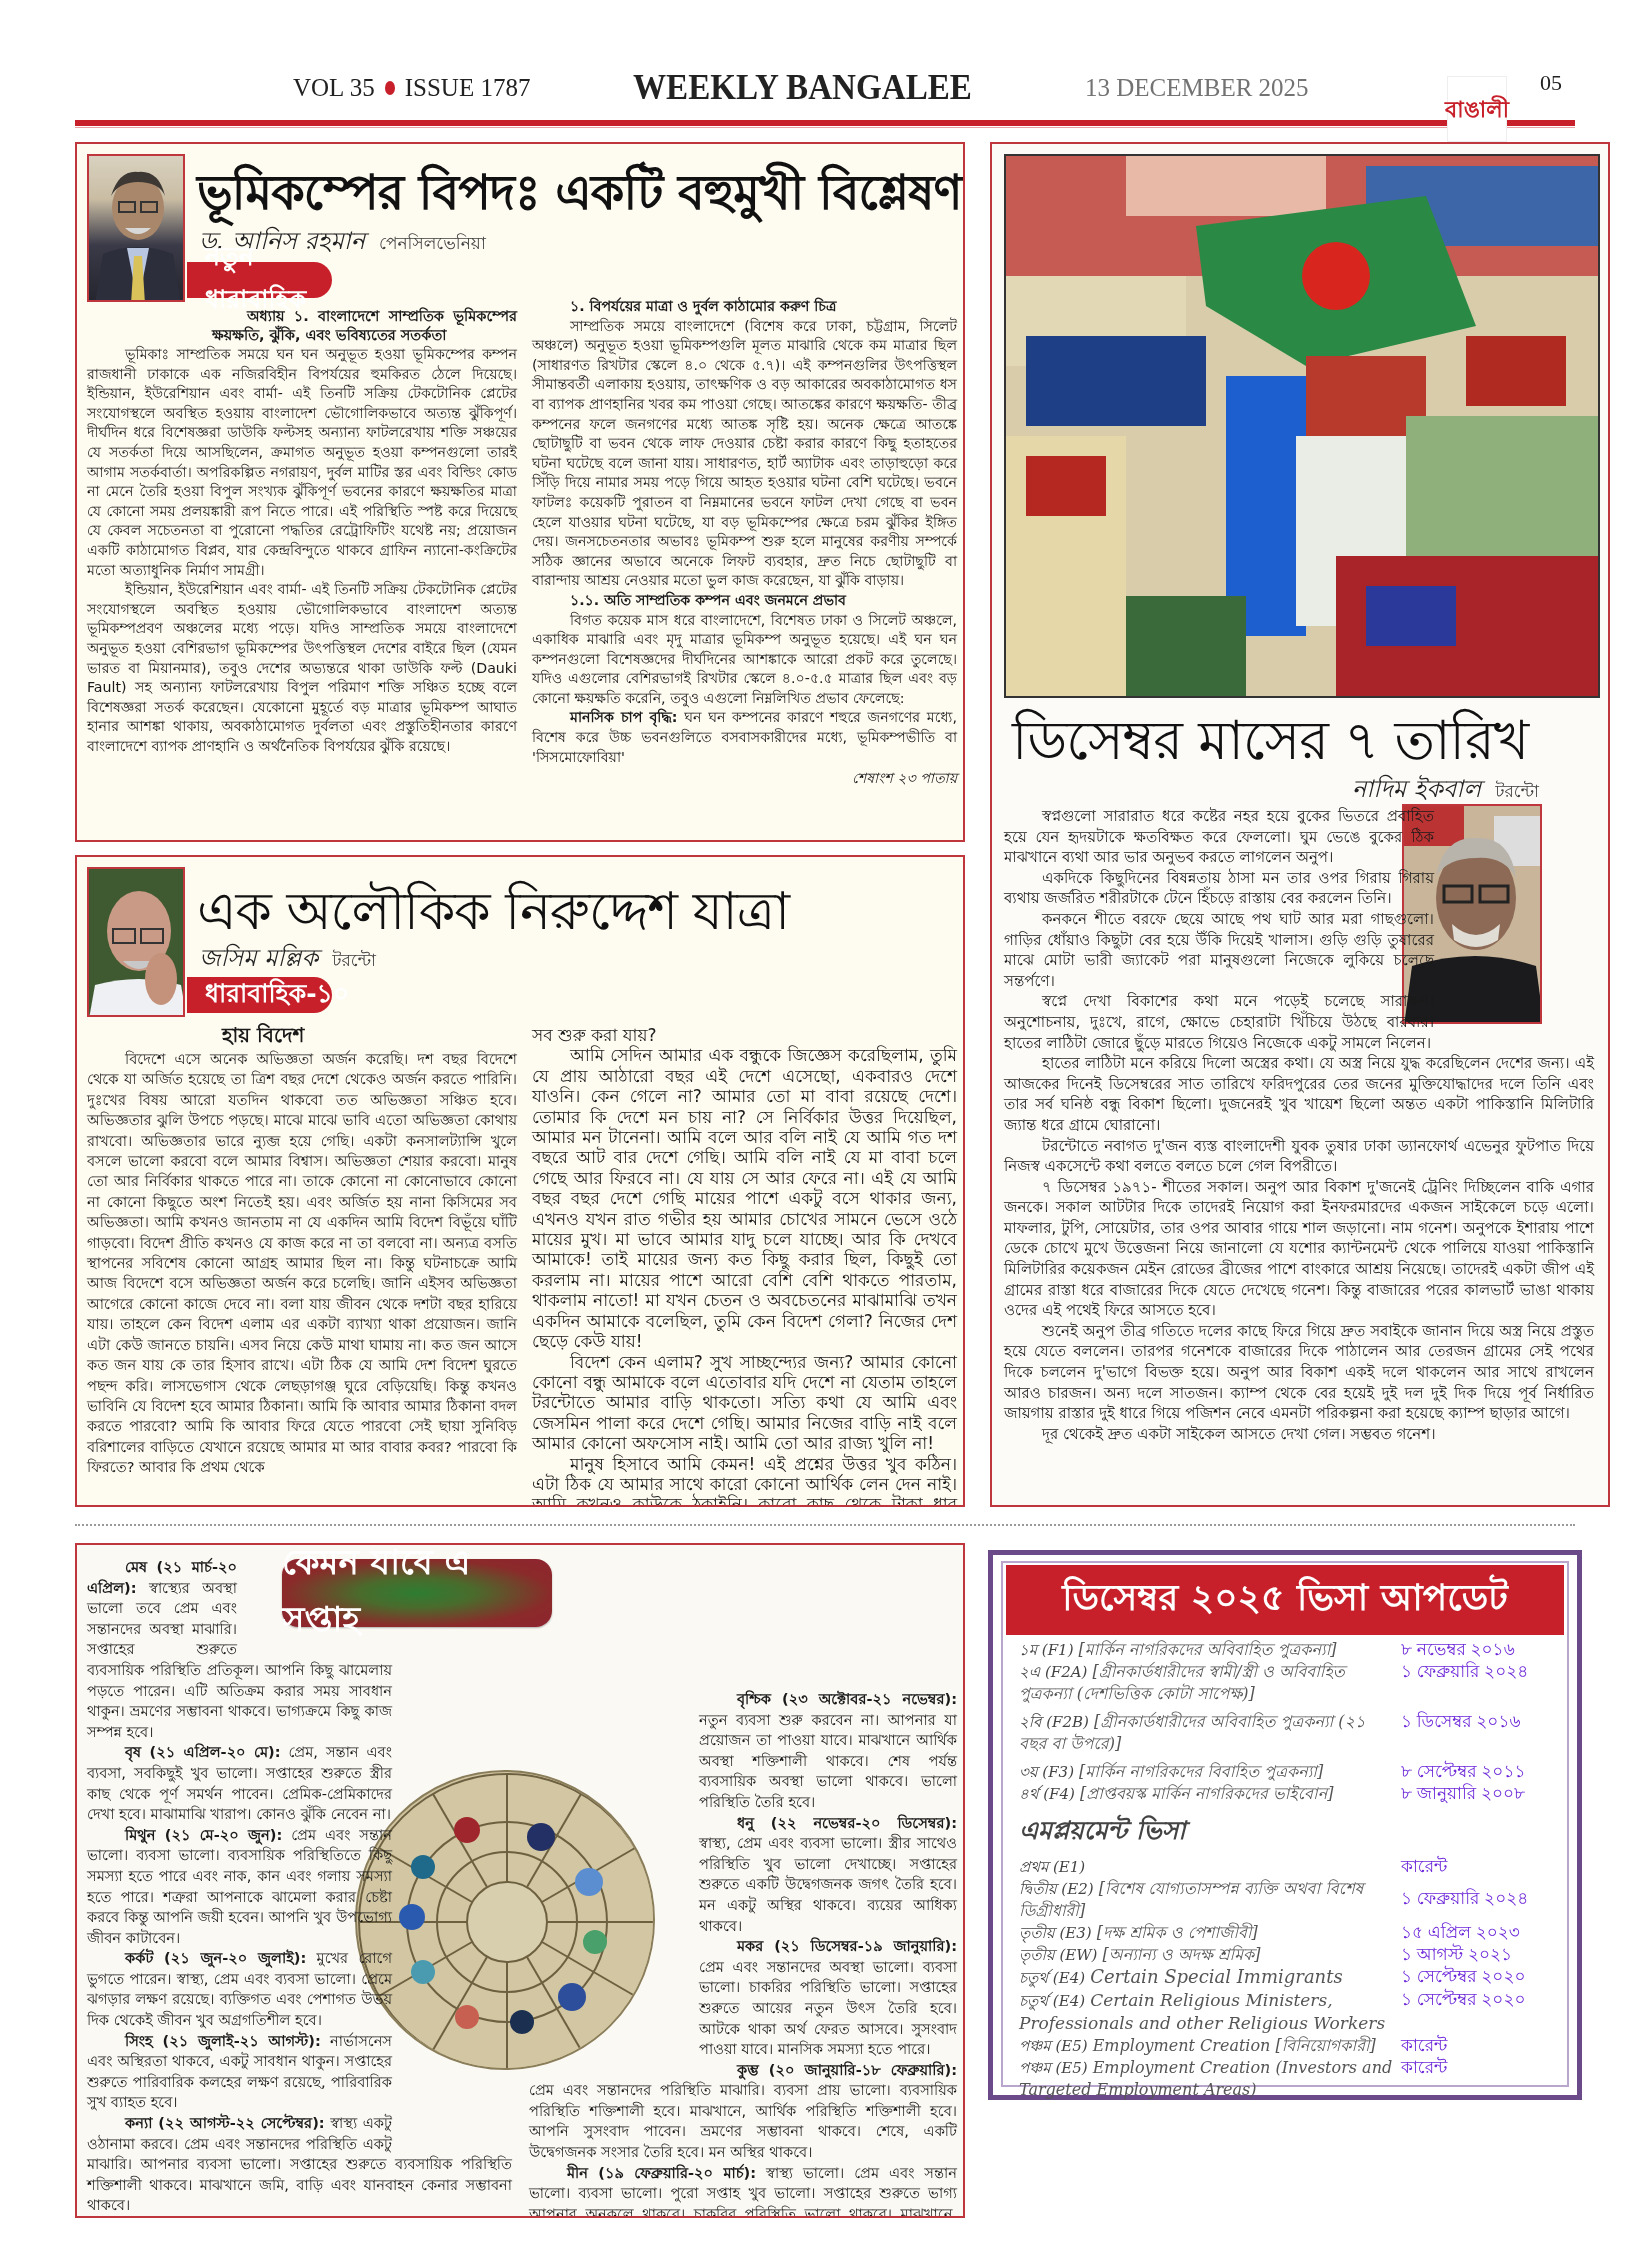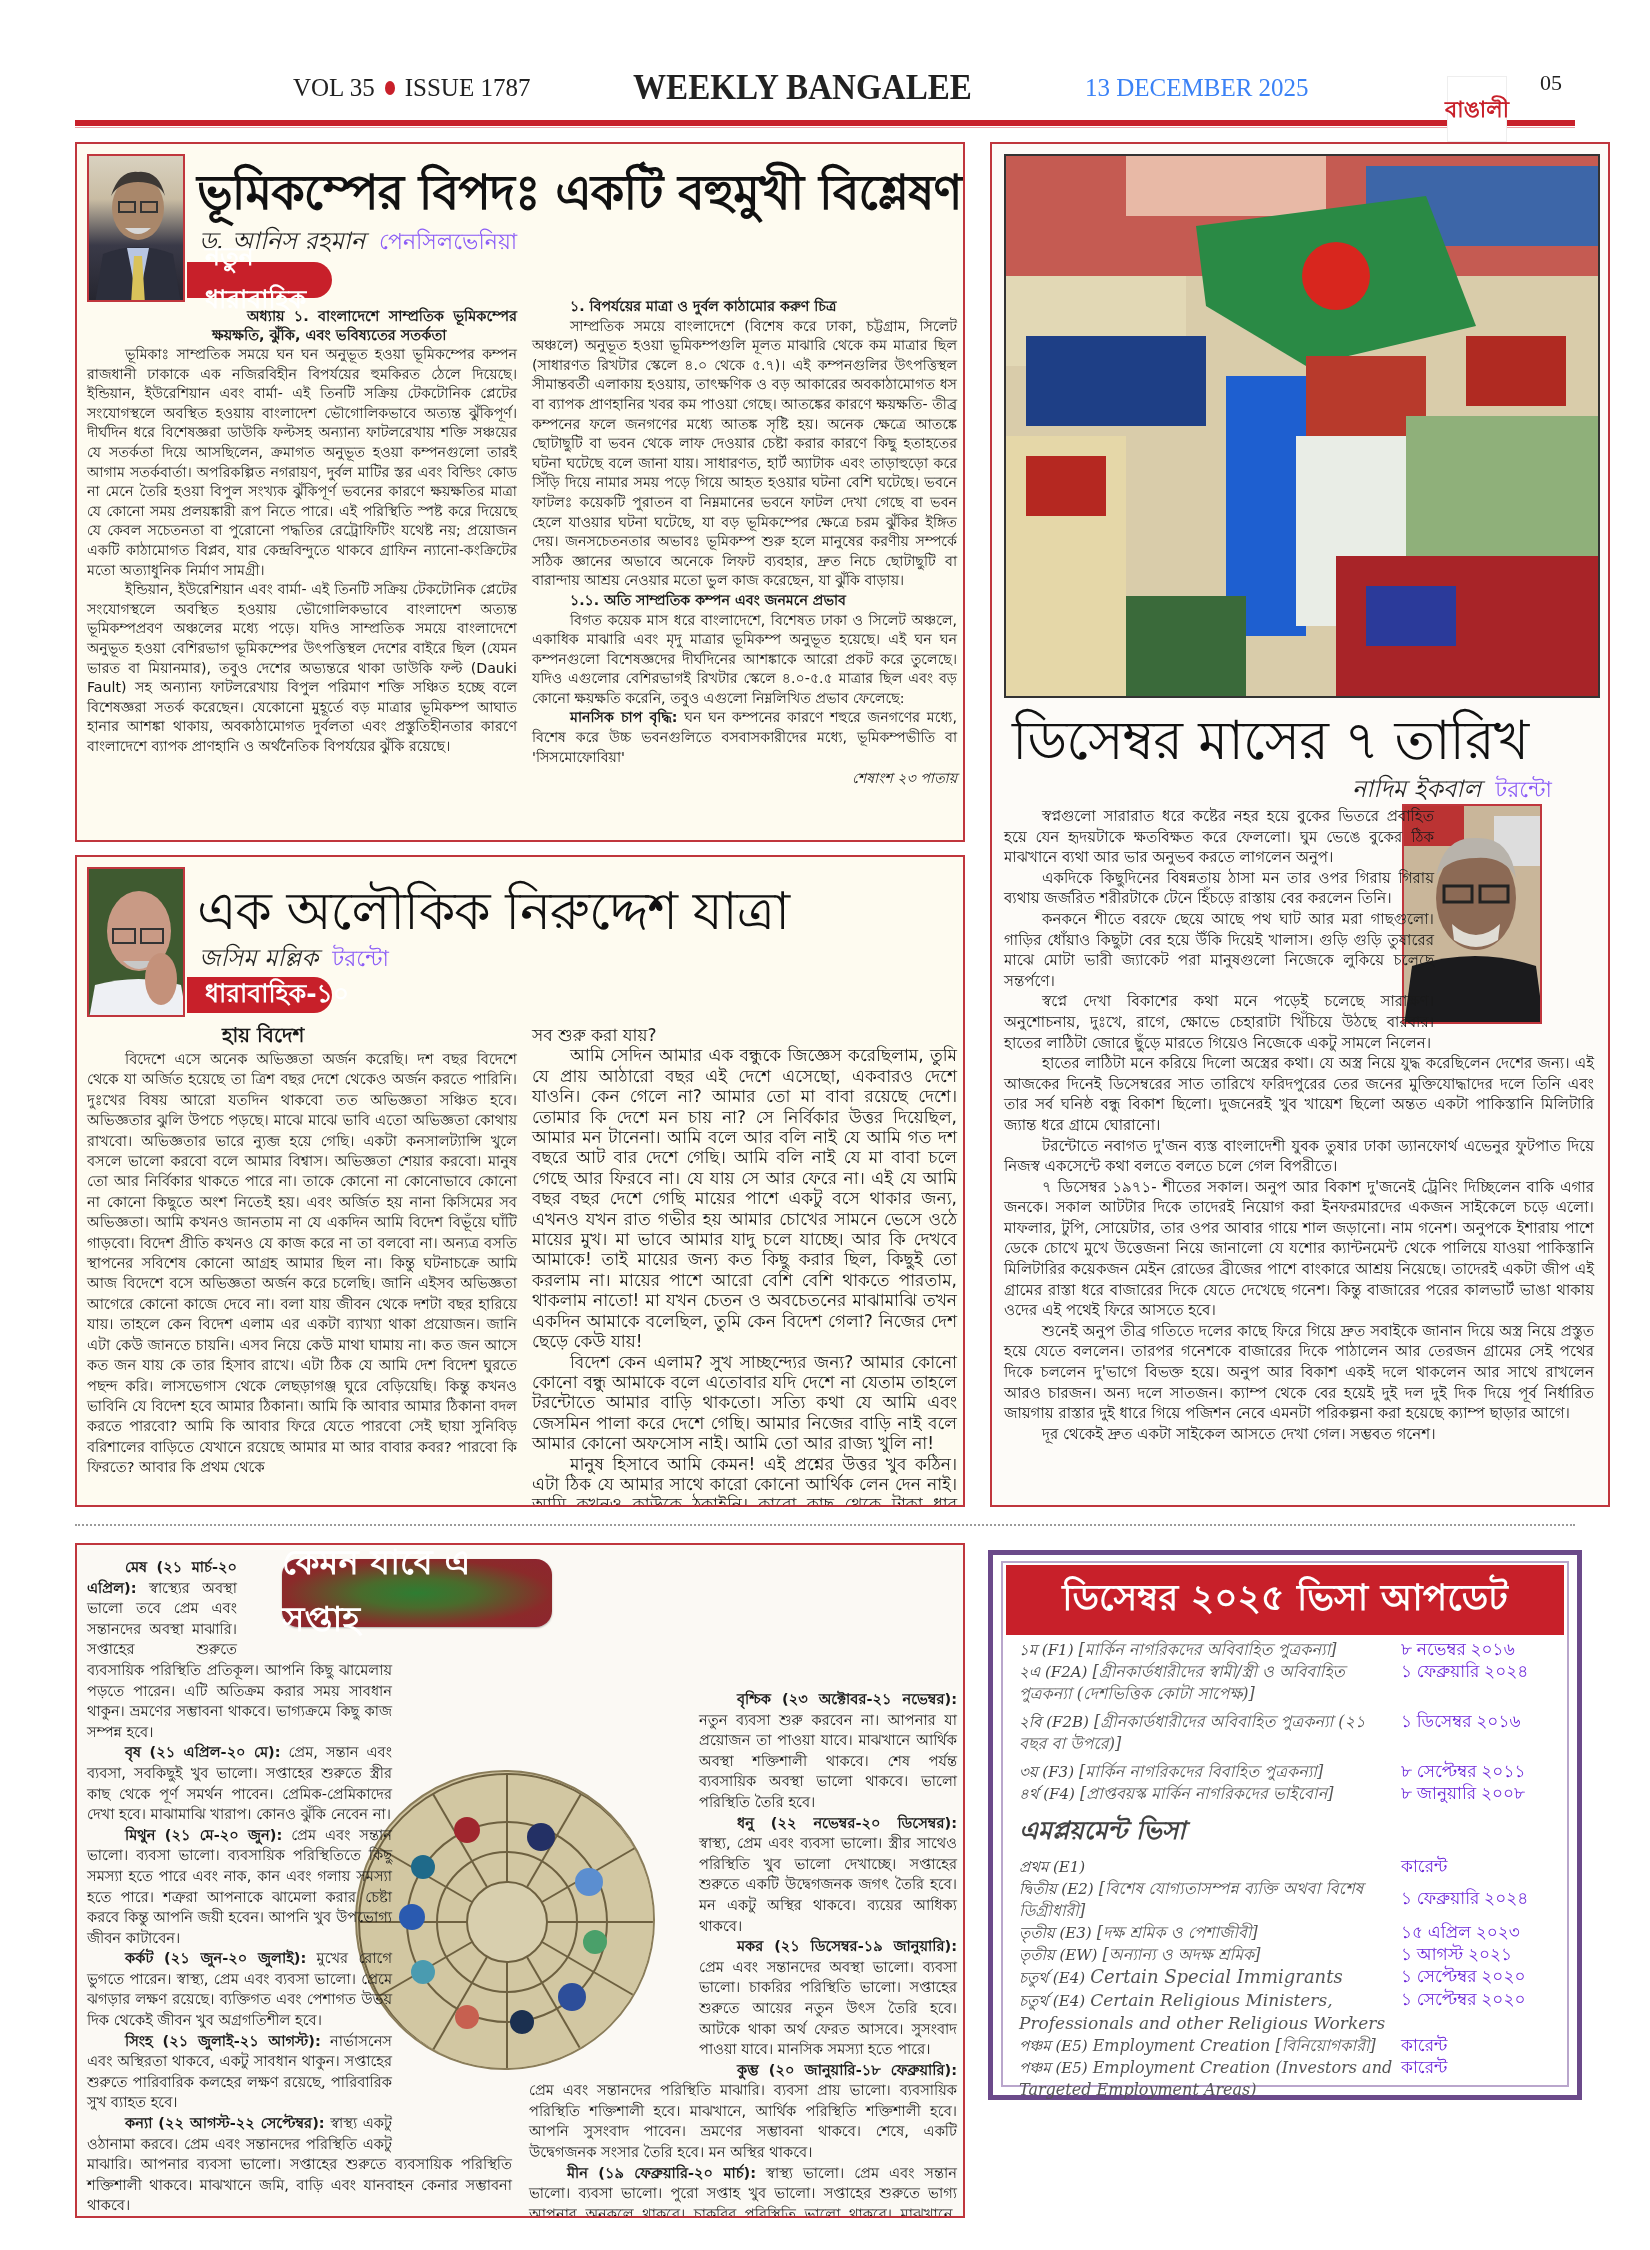--- a/index.html
+++ b/index.html
@@ -4,34 +4,34 @@
 <style>
   * { box-sizing: border-box; margin: 0; padding: 0; }
   html, body { width: 1650px; height: 2250px; background: #ffffff; overflow: hidden; }
   body { position: relative; font-family: "DejaVu Serif", serif; color: #111; }
 
   
   .masthead { position: absolute; left: 0; top: 0; width: 1650px; height: 135px; }
   .mh-vol { position: absolute; left: 293px; top: 74px; font-family: "Liberation Serif", serif; font-size: 25px; letter-spacing: 0px; color: #222; display: flex; align-items: center; gap: 10px; }
   .mh-dot { width: 10px; height: 14px; border-radius: 50%; background: #c8202a; display: inline-block; }
   .mh-title { position: absolute; left: 633px; top: 66px; font-family: "Liberation Serif", serif; font-weight: bold; font-size: 36px; color: #222; letter-spacing: 0px; transform: scaleX(0.92); transform-origin: left; }
-  .mh-date { position: absolute; left: 1085px; top: 74px; font-family: "Liberation Serif", serif; font-size: 25px; color: #3b82f6; }
+  .mh-date { position: absolute; left: 1085px; top: 74px; font-family: "Liberation Serif", serif; font-size: 25px; color: #737373; }
   .mh-logo { position: absolute; left: 1447px; top: 76px; width: 60px; height: 66px; background: #fff; border: 1px solid #eee; color: #c8202a; font-family: "DejaVu Serif", serif; font-weight: bold; font-size: 22px; display: flex; align-items: center; justify-content: center; line-height: 1; z-index: 2; }
   .mh-page { position: absolute; left: 1540px; top: 70px; font-family: "Liberation Serif", serif; font-size: 22px; color: #222; }
   .mh-rule { position: absolute; left: 75px; top: 120px; width: 1500px; height: 6px; background: #c8202a; }
   .mh-rule2 { position: absolute; left: 75px; top: 127px; width: 1500px; height: 1px; background: #e9a0a4; }
 
   
   .box { position: absolute; border: 2px solid #c0363d; background: #fefbf0; overflow: hidden; }
   .box.cream2 { background: #fdfaf2; }
   .box.white { background: #fdfbf8; }
 
   .headline { position: absolute; font-family: "DejaVu Sans", sans-serif; font-weight: bold; color: #111; white-space: nowrap; letter-spacing: -1px; }
   .byline { position: absolute; font-family: "DejaVu Sans", sans-serif; font-style: italic; color: #222; white-space: nowrap; }
-  .byline .loc { font-style: normal; font-size: 22px; margin-left: 14px; color: #8b5cf6; }
+  .byline .loc { font-style: normal; font-size: 17px; margin-left: 14px; color: #404040; }
   .tag { position: absolute; background: #c8202a; color: #fff; font-family: "DejaVu Sans", sans-serif; font-weight: bold; font-size: 25px; padding: 0 18px; border-radius: 0 30px 30px 0; display: flex; align-items: center; }
 
   .photo { position: absolute; border: 2px solid #c0363d; overflow: hidden; }
   .body-col { position: absolute; font-family: "DejaVu Sans", sans-serif; font-size: 14.2px; line-height: 19.6px; color: #1a1a1a; text-align: justify; }
   .body-col p { text-indent: 38px; }
   .body-col .sub { font-weight: bold; text-indent: 38px; }
   .body-col .cont { font-style: italic; text-align: right; margin-top: 2px; }
   .bold { font-weight: bold; }
 
   

